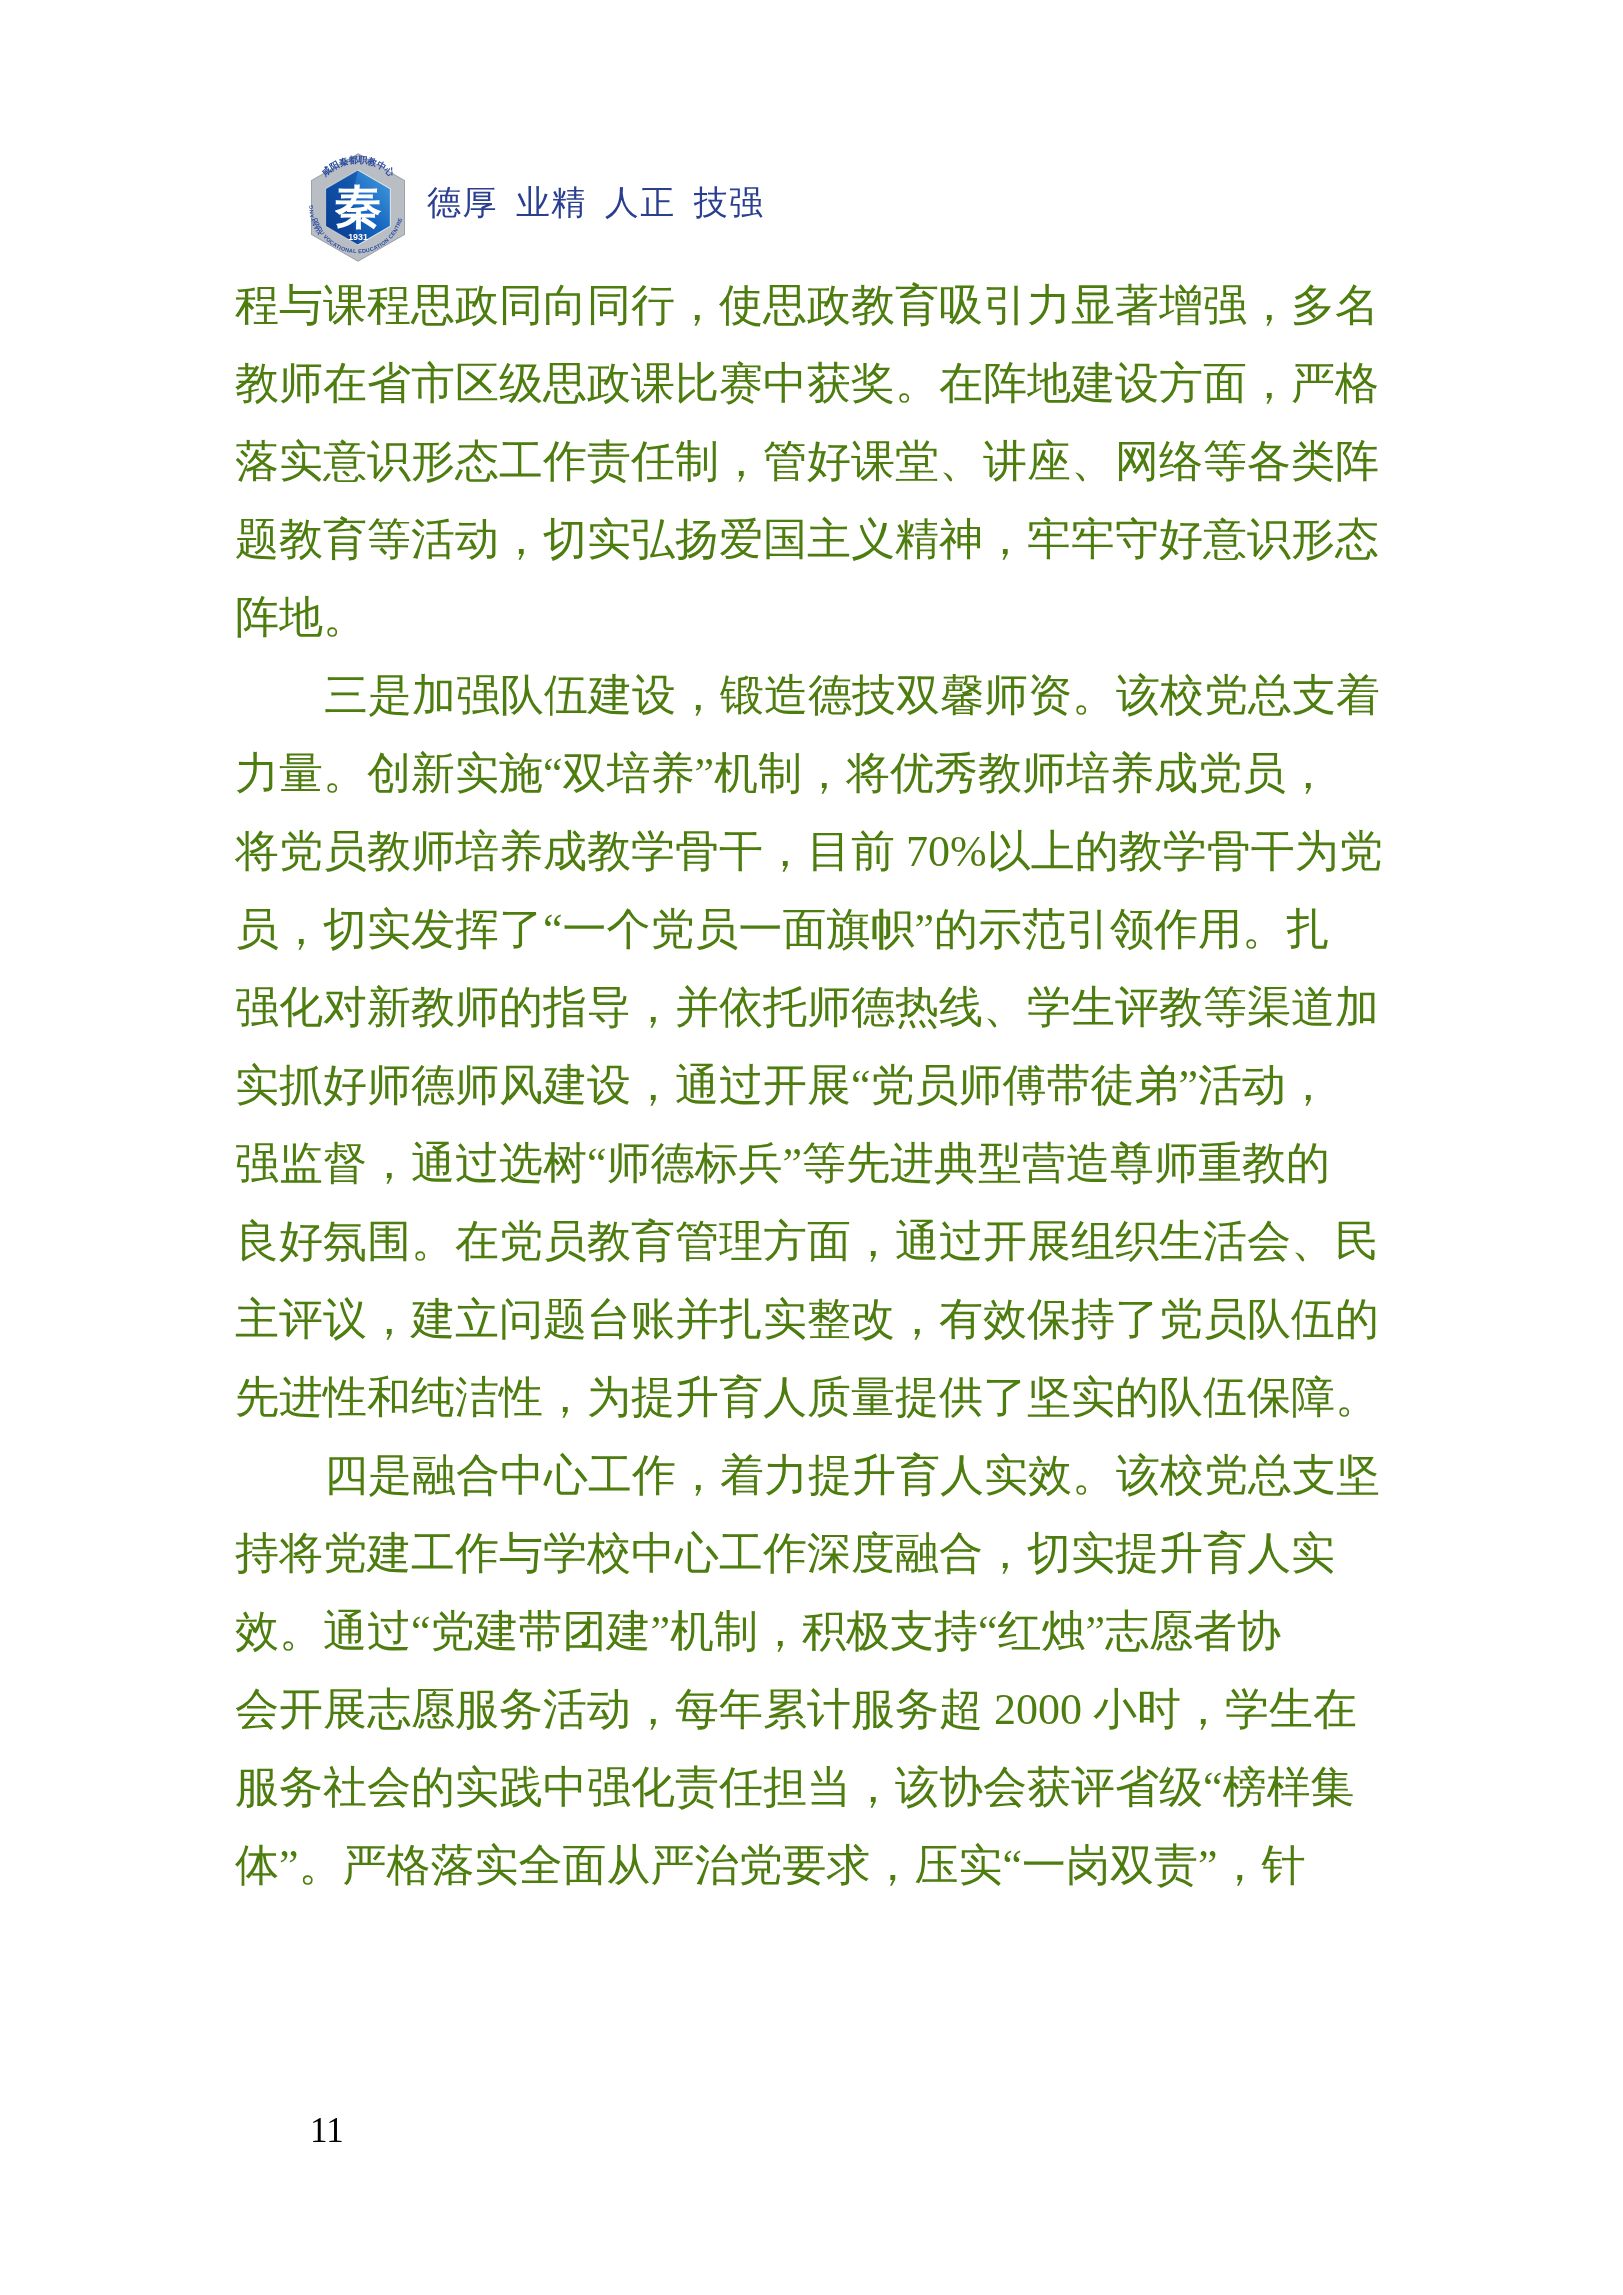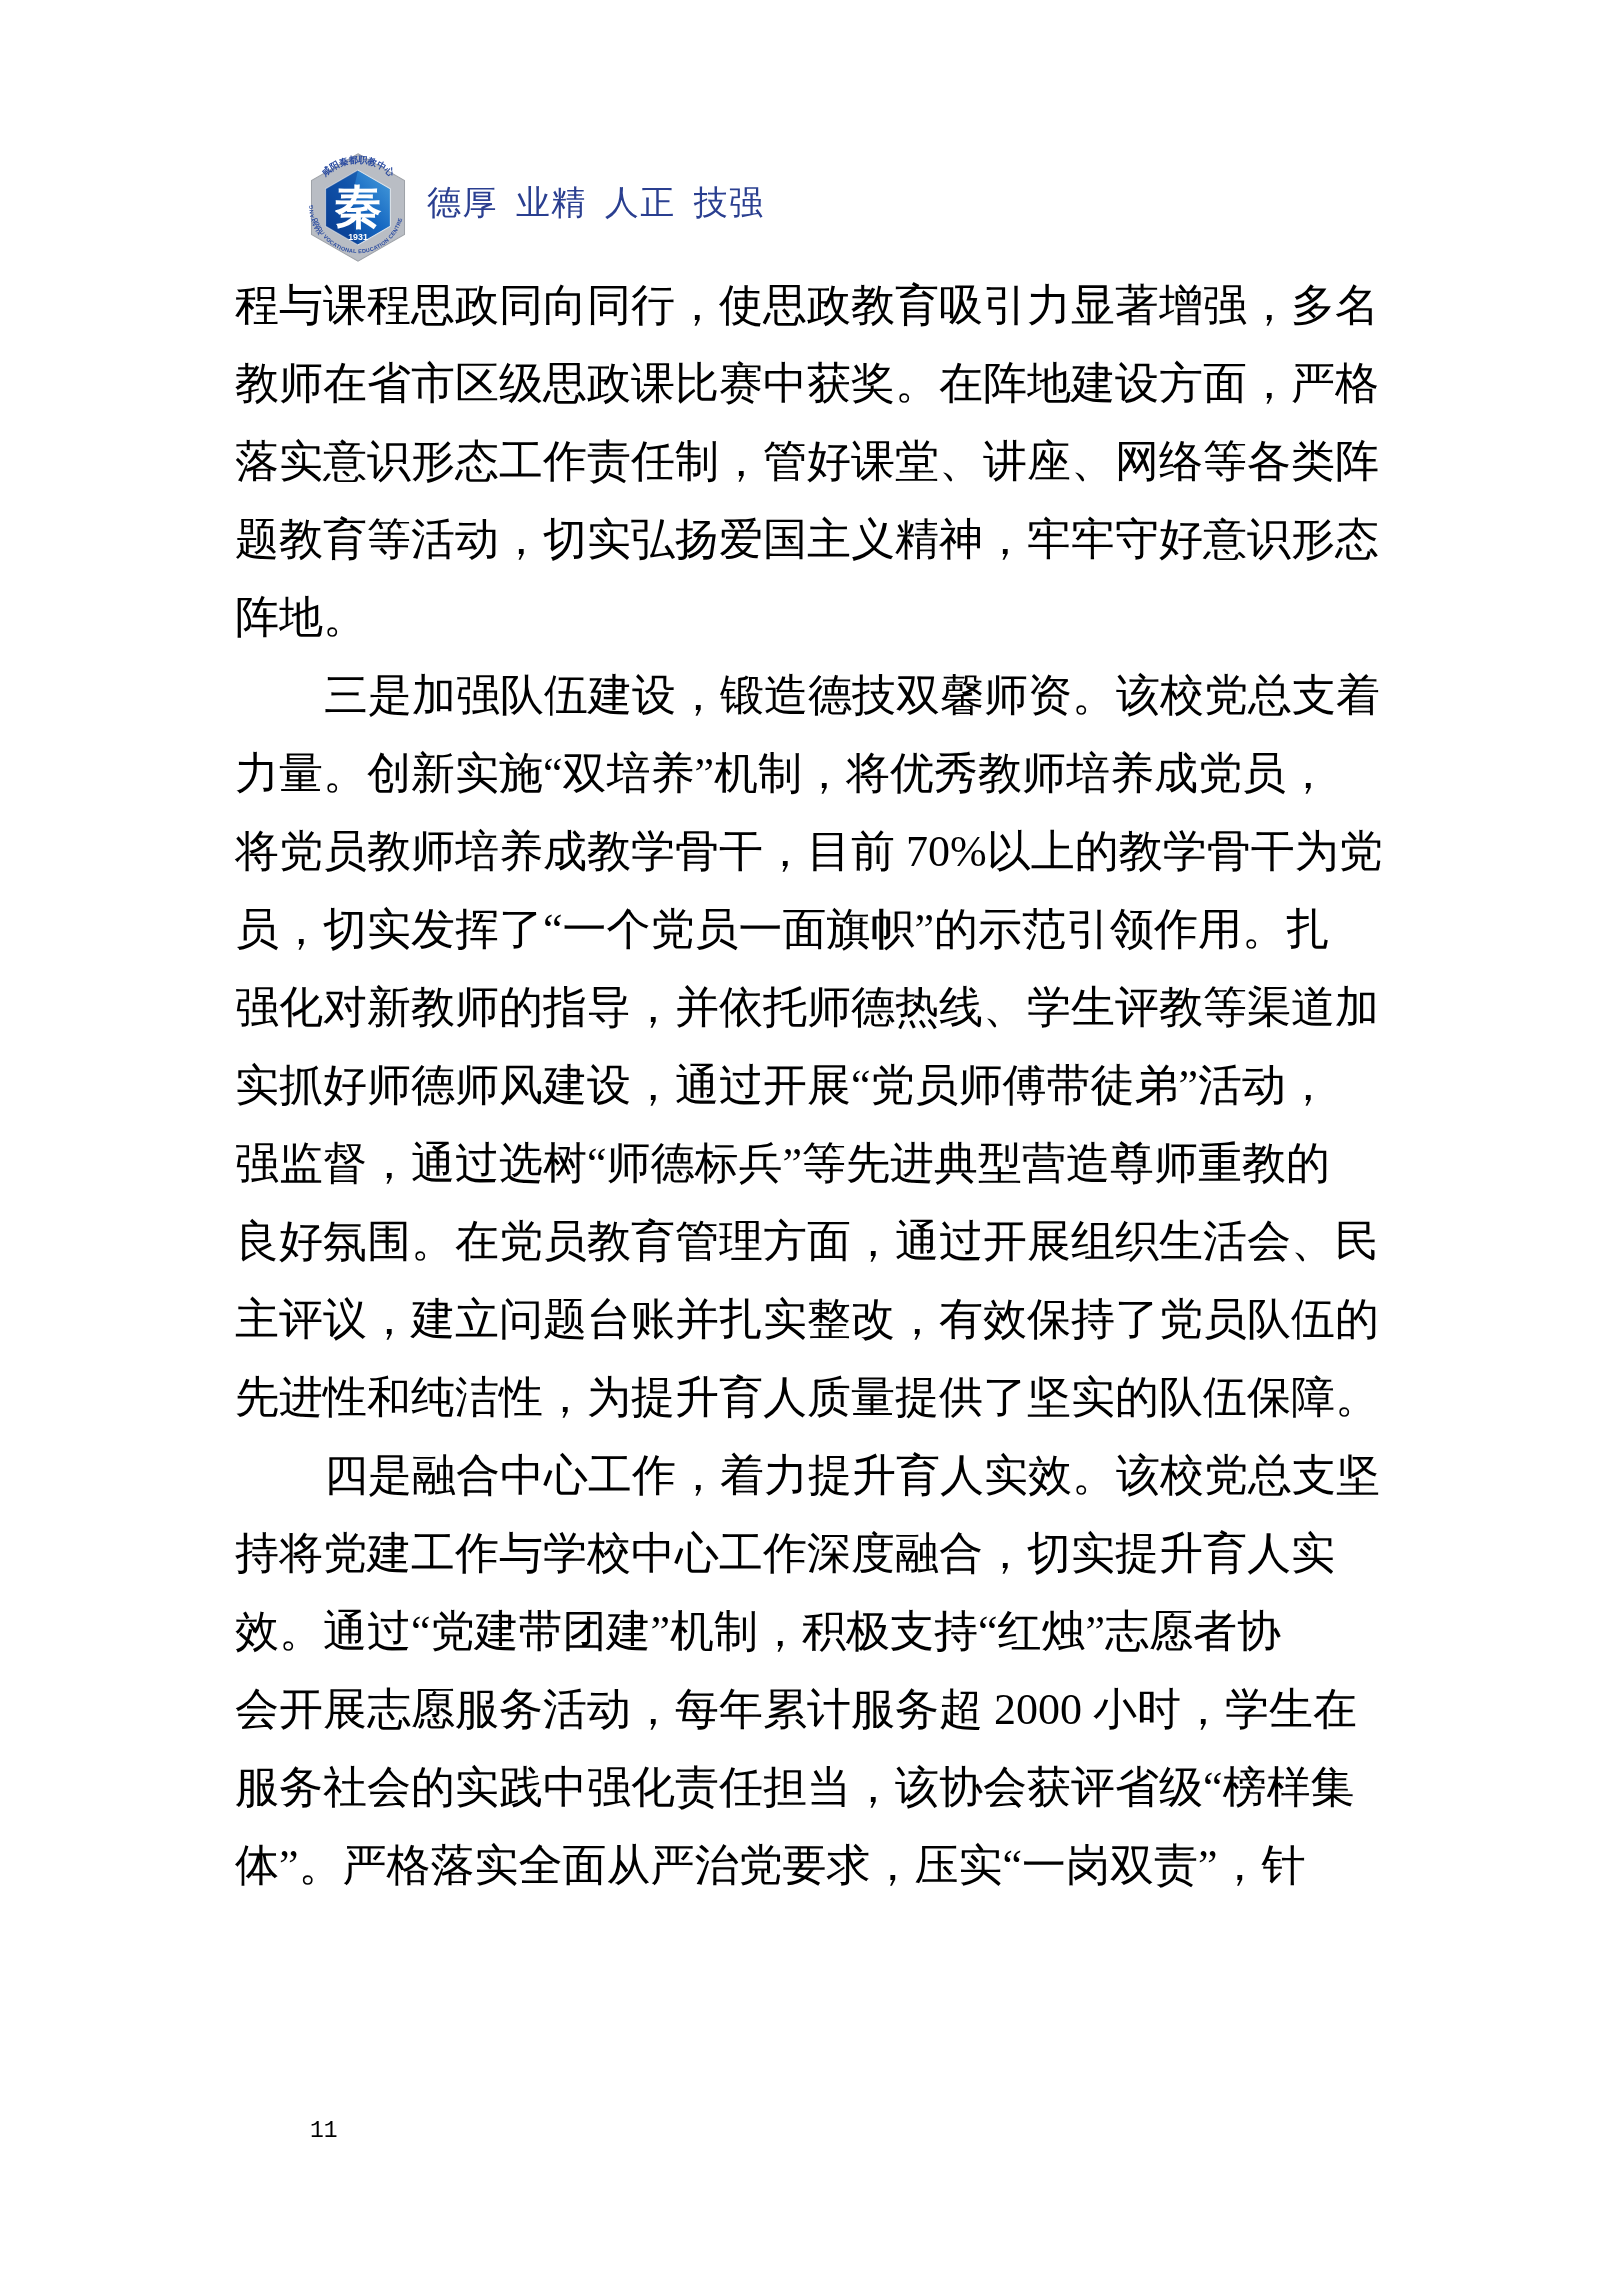--- a/index.html
+++ b/index.html
@@ -34,34 +34,34 @@
   .docbody {
     position: absolute;
     left: 235px;
     top: 267px;
     width: 1140px;
   }
   .line {
     font-size: 44px;
     line-height: 78px;
     height: 78px;
-    color: #000000;
+    color: #4d7c0f;
     white-space: nowrap;
     text-align: left;
   }
   .line.indent { padding-left: 89px; text-align: center; }
 
   .page-number {
     position: absolute;
     left: 310px;
     top: 2111px;
-    font-size: 23px;
+    font-size: 35px;
     line-height: 40px;
     color: #000000;
-    font-family: Liberation Mono, monospace;
+    font-family: Liberation Serif, serif;
   }
 </style>
 </head>
 <body>
 
 <div class="page">
 
   <div class="header">
 
     <svg class="logo" viewBox="0 0 150 165" xmlns="http://www.w3.org/2000/svg" aria-hidden="true">

